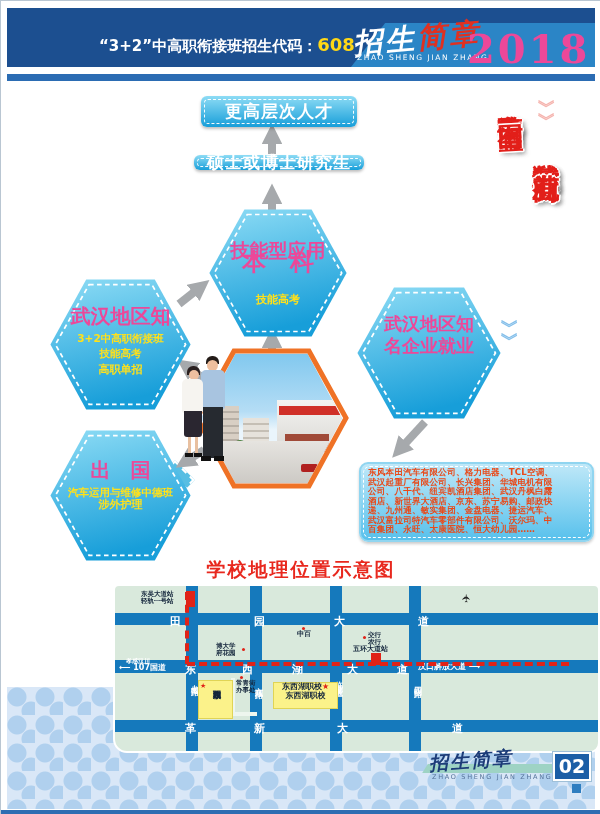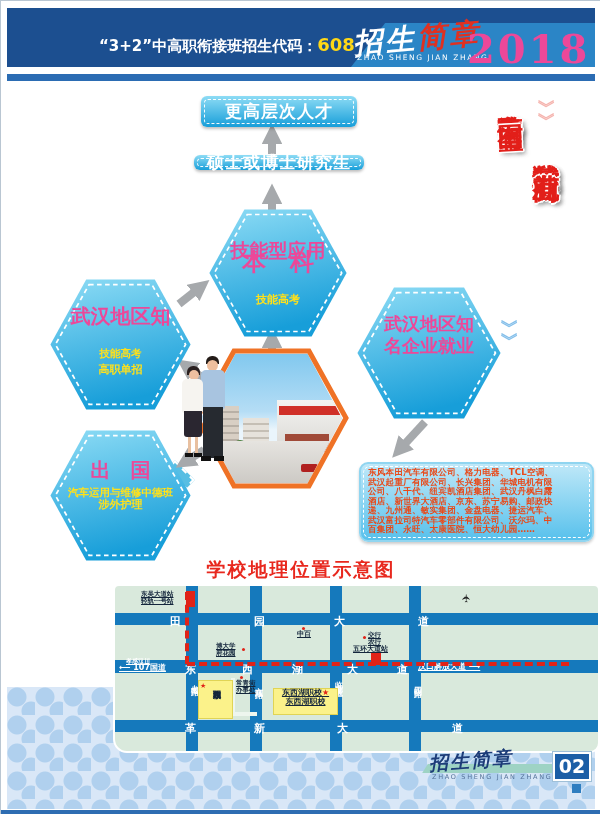--- a/index.html
+++ b/index.html
@@ -56,21 +56,21 @@
 
   
   .map-title{position:absolute;left:150px;top:556px;width:300px;text-align:center;color:#e8281e;
              font-size:19px;font-weight:bold;letter-spacing:2px;}
   .map{position:absolute;left:112px;top:583px;width:483px;height:165px;background:#d9e9dc;
        border:2px solid #fff;border-radius:6px 6px 10px 14px;overflow:hidden;z-index:3;}
   .road-h{position:absolute;left:0;right:0;background:#1579bc;}
   .road-v{position:absolute;top:0;bottom:0;width:12px;background:#1579bc;}
   .rlab{position:absolute;color:#fff;font-weight:bold;font-size:11px;}
   .vlab{position:absolute;color:#fff;font-weight:bold;font-size:8px;writing-mode:vertical-rl;letter-spacing:2px;}
-  .mtxt{position:absolute;color:#14263c;font-weight:bold;line-height:1.12;text-decoration:underline;}
+  .mtxt{position:absolute;color:#14263c;font-weight:bold;line-height:1.12;}
   .dot{position:absolute;width:3px;height:3px;border-radius:50%;background:#e02318;}
   .station{position:absolute;background:#e02318;}
   .route-v{position:absolute;left:70px;top:6px;height:72px;width:0;border-left:4px dashed #e02318;}
   .route-h{position:absolute;left:72px;top:76px;width:382px;height:0;border-top:4px dashed #e02318;}
   .ybox{position:absolute;background:#fbf28a;border:1px solid #e0d455;}
   .lane{position:absolute;background:#eef6ee;}
   .star{color:#e02318;}
 
   
   .dots{position:absolute;left:6px;right:6px;top:686px;bottom:6px;background-color:#d9e7f7;
@@ -142,20 +142,21 @@
     <div class="hx" style="top:38px;font-size:24px">本　科</div>
     <div class="hx tag" style="top:84px;font-size:11px">技能高考</div>
   </div>
 
   <div class="hex" style="left:48px;top:277px;width:143px;height:133px;z-index:2">
     <svg viewBox="0 0 100 90" preserveAspectRatio="none">
       <polygon points="26,1 74,1 99,45 74,89 26,89 1,45" fill="url(#hexg)"></polygon>
       <polygon points="28,4.5 72,4.5 95.5,45 72,85.5 28,85.5 4.5,45" fill="none" stroke="#fff" stroke-width="1.2" stroke-dasharray="3.2,2.4"></polygon>
     </svg>
     <div class="hx" style="top:25px;font-size:20px">武汉地区知</div>
+    <div class="hx tag" style="top:54px;font-size:10.5px">3+2中高职衔接班</div>
     <div class="hx tag" style="top:69px;font-size:10.5px">技能高考</div>
     <div class="hx tag" style="top:84px;font-size:11px">高职单招</div>
   </div>
 
   <div class="hex" style="left:355px;top:285px;width:146px;height:134px;z-index:2">
     <svg viewBox="0 0 100 90" preserveAspectRatio="none">
       <polygon points="26,1 74,1 99,45 74,89 26,89 1,45" fill="url(#hexg)"></polygon>
       <polygon points="28,4.5 72,4.5 95.5,45 72,85.5 28,85.5 4.5,45" fill="none" stroke="#fff" stroke-width="1.2" stroke-dasharray="3.2,2.4"></polygon>
     </svg>
     <div class="hx" style="top:48px;font-size:18px">名企业就业</div>
@@ -296,21 +297,21 @@
       <span class="star" style="position:absolute;left:1px;top:1px;font-size:7px">★</span>
       <span class="mtxt" style="left:12px;top:3px;font-size:8px;writing-mode:vertical-rl">东西湖职校</span>
     </div>
 
     <span class="dot" style="left:125px;top:90px"></span>
     <div class="mtxt" style="left:121px;top:94px;font-size:6.5px">
       <div>常青街</div>
       <div>办事处</div>
     </div>
 
-    <div class="ybox" style="left:158px;top:102px;width:63px;height:25px;text-align:center">
+    <div class="ybox" style="left:158px;top:96px;width:63px;height:25px;text-align:center">
       <div class="mtxt" style="position:static;font-size:8px">
         <span>东西湖职校</span><span class="star">★</span>
       </div>
       <div class="mtxt" style="position:static;font-size:8px">东西湖职校</div>
     </div>
 
     <span style="position:absolute;left:347px;top:6px;font-size:11px;color:#222;transform:rotate(-90deg)">✈</span>
   </div>
 
   <div class="f-bar"></div>

